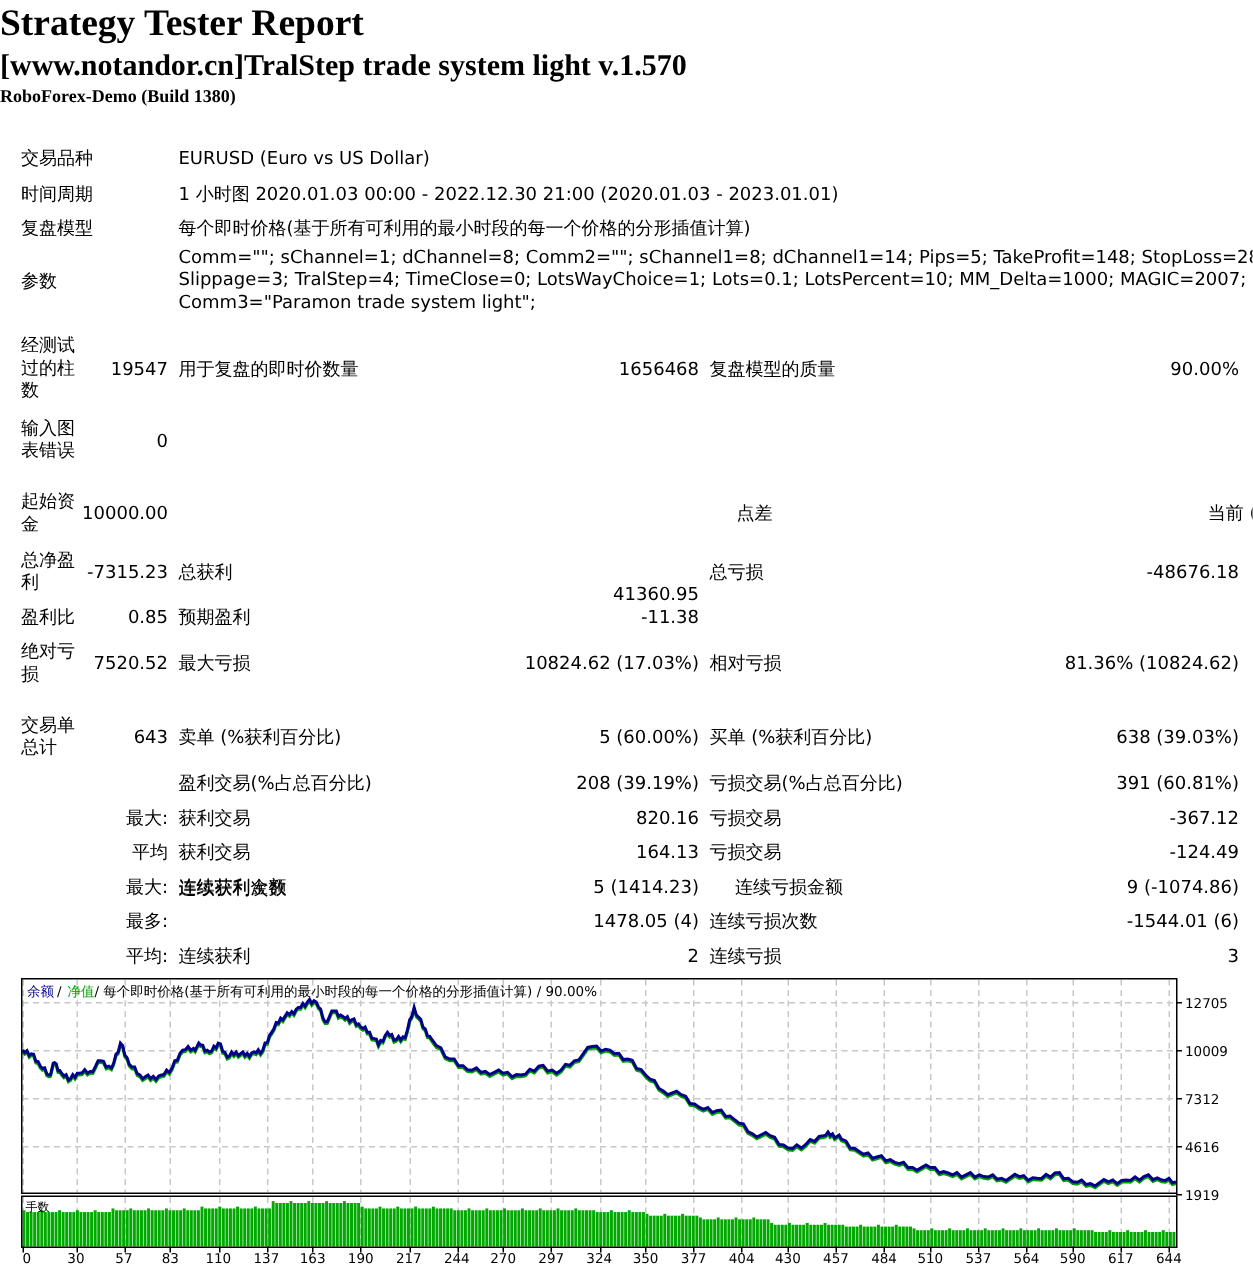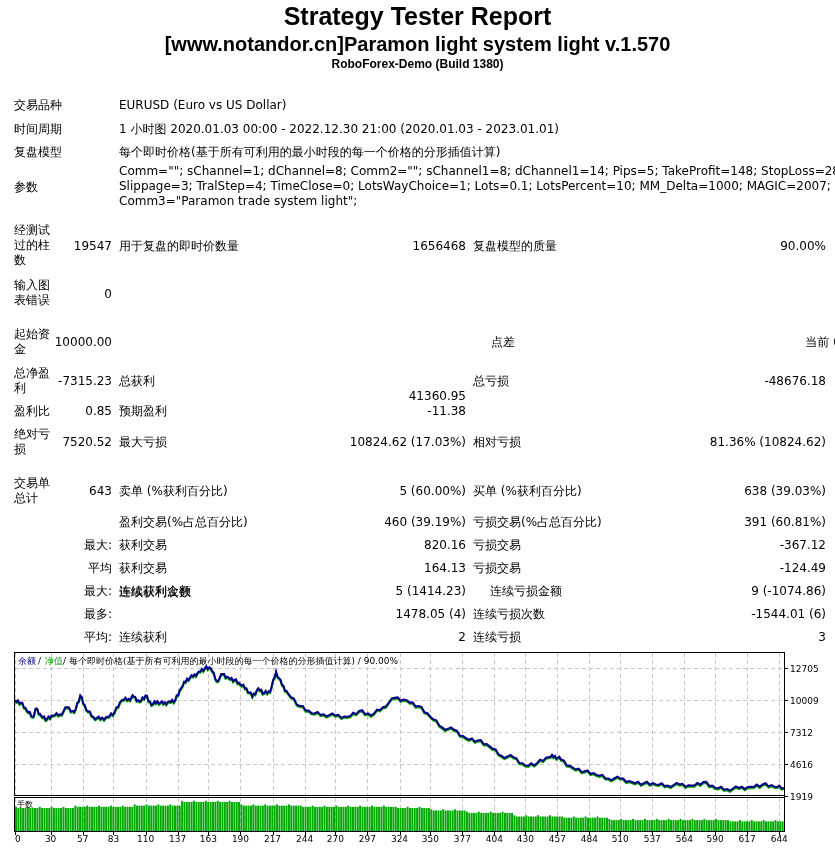--- a/index.html
+++ b/index.html
@@ -1,33 +1,33 @@
 <!DOCTYPE html>
 <html><head>
 <meta charset="utf-8">
 <style>
   * { box-sizing: border-box; }
   html, body { margin: 0; padding: 0; background: #ffffff; }
   body { width: 835px; height: 851px; position: relative; overflow: hidden; font-family: "DejaVu Sans", sans-serif; color: #000; }
-  .hdr { text-align: center; font-family: Liberation Sans, sans-serif; font-weight: bold; }
+  .hdr { font-family: Liberation Serif, serif; font-weight: bold; }
   .h1 { position: absolute; left: 0; width: 835px; top: 1px; font-size: 25px; line-height: 30px; }
   .h2 { position: absolute; left: 0; width: 835px; top: 32px; font-size: 20px; line-height: 24px; }
   .h3 { position: absolute; left: 0; width: 835px; top: 57px; font-size: 12px; line-height: 14px; }
 
   .t { position: absolute; font-size: 12px; line-height: 16px; white-space: nowrap; }
   .lbl { position: absolute; font-size: 12px; line-height: 15px; width: 42px; white-space: normal; word-break: break-all; }
   .r { text-align: right; }
 
   #chart { position: absolute; left: 0; top: 650px; width: 835px; height: 201px; }
 </style>
 </head>
 <body>
 
 <div class="hdr h1">Strategy Tester Report</div>
-<div class="hdr h2">[www.notandor.cn]Paramon light system light v.1.570</div>
+<div class="hdr h2">[www.notandor.cn]TralStep trade system light v.1.570</div>
 <div class="hdr h3">RoboForex-Demo (Build 1380)</div>
 
 <div class="t" style="left:14px;top:97px">交易品种</div>
 <div class="t" style="left:119px;top:97px">EURUSD (Euro vs US Dollar)</div>
 <div class="t" style="left:14px;top:121px">时间周期</div>
 <div class="t" style="left:119px;top:121px">1 小时图 2020.01.03 00:00 - 2022.12.30 21:00 (2020.01.03 - 2023.01.01)</div>
 <div class="t" style="left:14px;top:144px">复盘模型</div>
 <div class="t" style="left:119px;top:144px">每个即时价格(基于所有可利用的最小时段的每一个价格的分形插值计算)</div>
 <div class="t" style="left:14px;top:179px">参数</div>
 <div class="t" style="left:119px;top:164px;line-height:15px">
@@ -71,21 +71,21 @@
 <div class="t r" style="left:680px;width:146px;top:434px">81.36% (10824.62)</div>
 
 <div class="lbl" style="left:14px;top:476px">交易单总计</div>
 <div class="t r" style="left:40px;width:72px;top:483px">643</div>
 <div class="t" style="left:119px;top:483px">卖单 (%获利百分比)</div>
 <div class="t r" style="left:300px;width:166px;top:483px">5 (60.00%)</div>
 <div class="t" style="left:473px;top:483px">买单 (%获利百分比)</div>
 <div class="t r" style="left:680px;width:146px;top:483px">638 (39.03%)</div>
 
 <div class="t" style="left:119px;top:514px">盈利交易(%占总百分比)</div>
-<div class="t r" style="left:300px;width:166px;top:514px">460 (39.19%)</div>
+<div class="t r" style="left:300px;width:166px;top:514px">208 (39.19%)</div>
 <div class="t" style="left:473px;top:514px">亏损交易(%占总百分比)</div>
 <div class="t r" style="left:680px;width:146px;top:514px">391 (60.81%)</div>
 
 <div class="t r" style="left:40px;width:72px;top:537px">最大:</div>
 <div class="t" style="left:119px;top:537px">获利交易</div>
 <div class="t r" style="left:300px;width:166px;top:537px">820.16</div>
 <div class="t" style="left:473px;top:537px">亏损交易</div>
 <div class="t r" style="left:680px;width:146px;top:537px">-367.12</div>
 
 <div class="t r" style="left:40px;width:72px;top:560px">平均</div>

